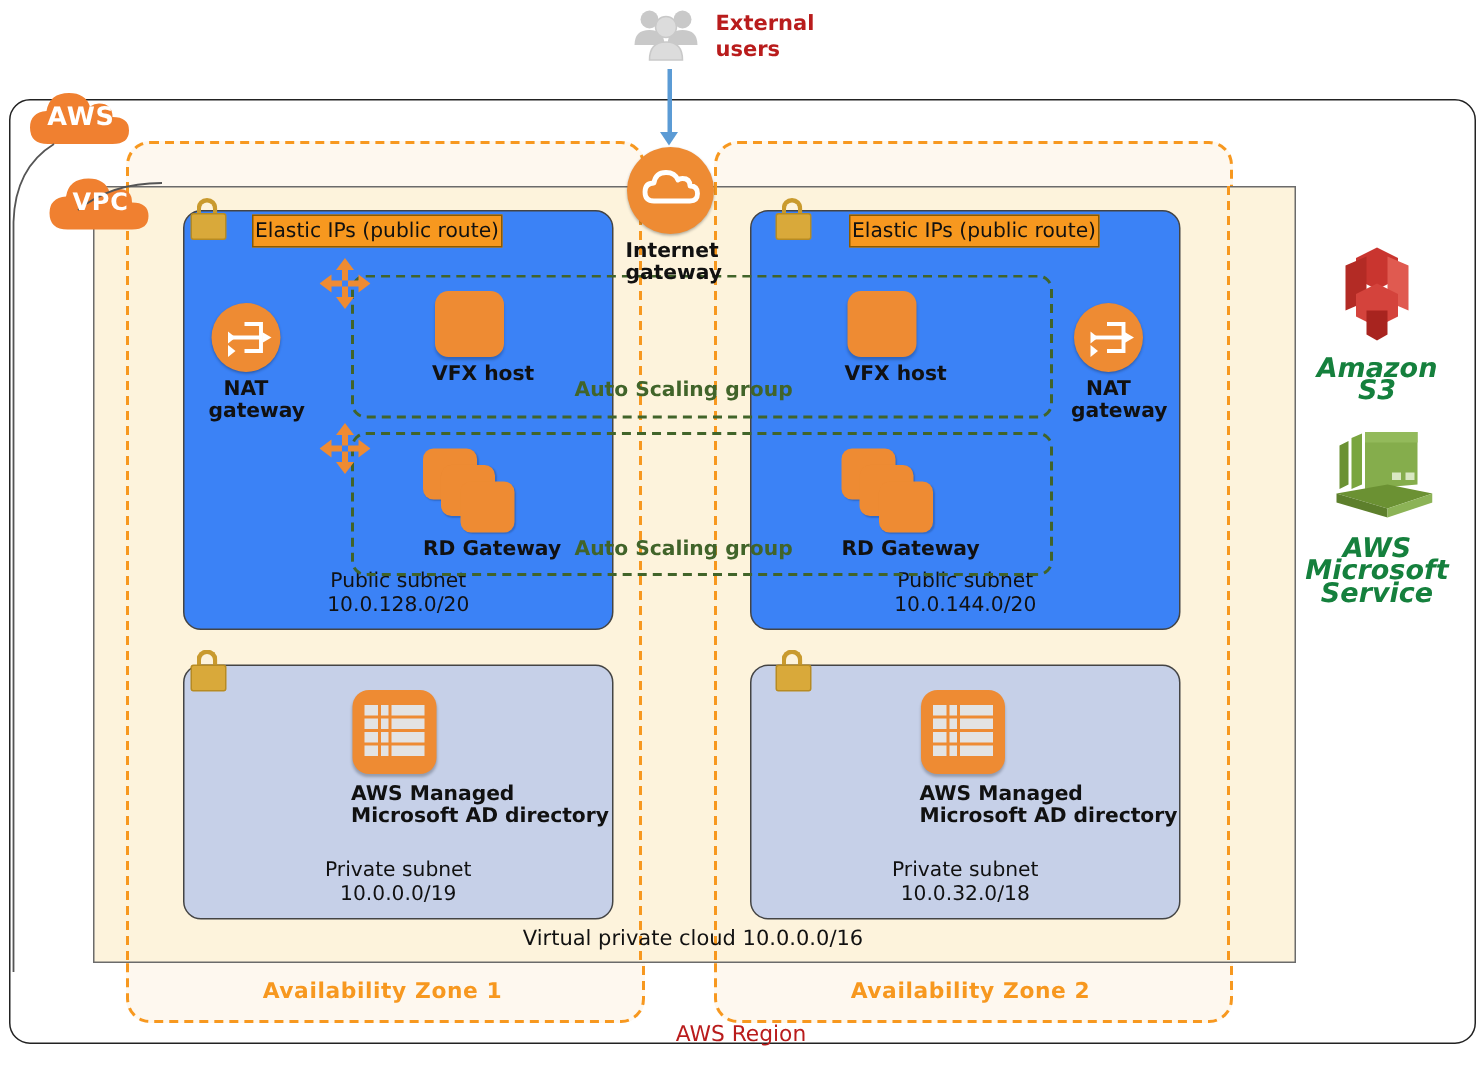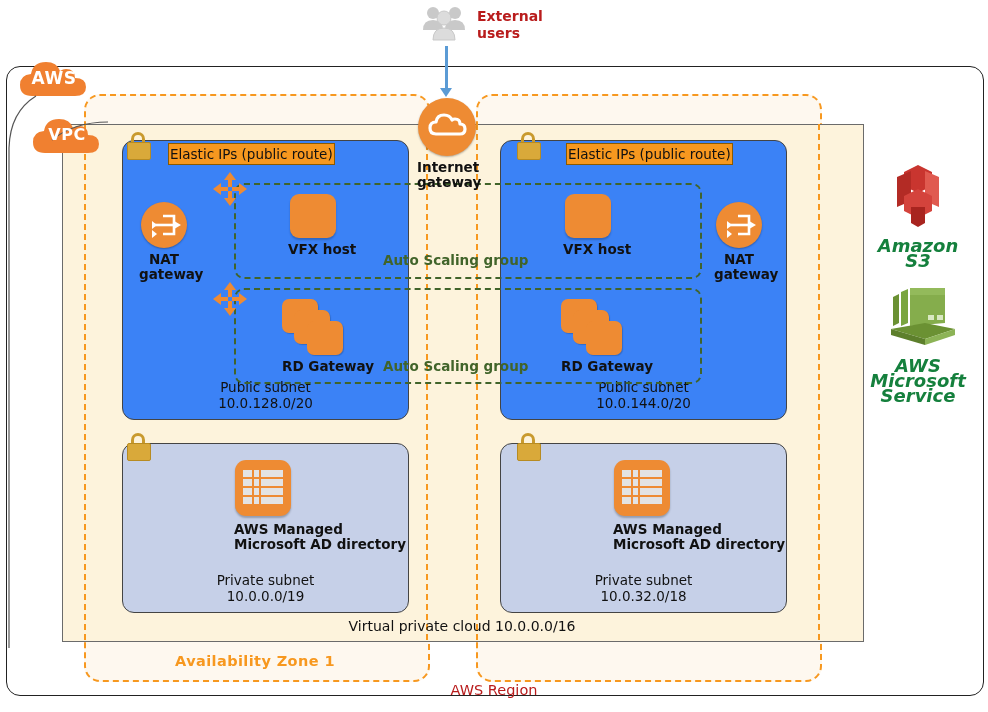--- a/index.html
+++ b/index.html
@@ -110,20 +110,21 @@
   <div class="vpc"></div>
 
   <div class="vline" style="left:84px;top:124px;height:516px;"></div>
   <div class="vline" style="left:426px;top:124px;height:516px;"></div>
   <div class="vline" style="left:476px;top:124px;height:516px;"></div>
   <div class="vline" style="left:818px;top:124px;height:516px;"></div>
 
   <div class="vpc-label">Virtual private cloud 10.0.0.0/16</div>
 
   <div class="az-label az1-label">Availability Zone 1</div>
+  <div class="az-label az2-label">Availability Zone 2</div>
 
   <div class="subnet public pub1">
     <div class="subnet-cap" style="bottom:8px;">
       <div>Public subnet</div>
       <div>10.0.128.0/20</div>
     </div>
   </div>
   <div class="subnet public pub2">
     <div class="subnet-cap" style="bottom:8px;">
       <div>Public subnet</div>

